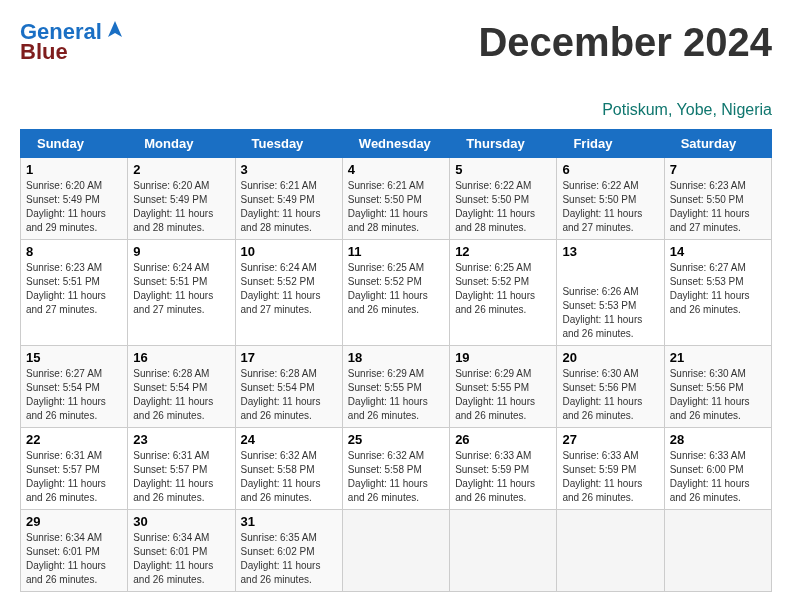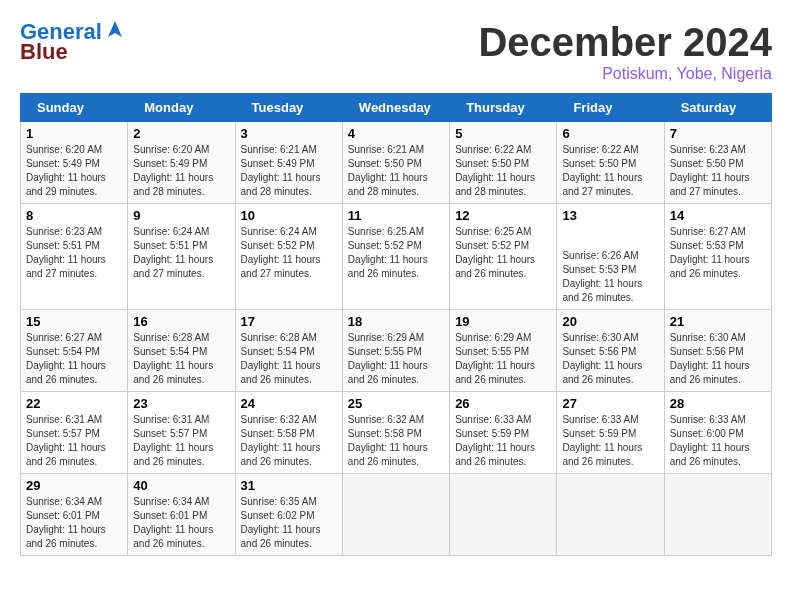--- a/index.html
+++ b/index.html
@@ -33,21 +33,22 @@
     .title-block {
       text-align: right;
     }
     .month-title {
       font-size: 40px;
       font-weight: bold;
       color: #333;
     }
     .subtitle {
       font-size: 16px;
-      color: #8b5cf6;
+      color: #0f766e;
+      margin-top: 36px;
     }
     .calendar {
       width: 100%;
       border-collapse: collapse;
       font-size: 11px;
     }
     .calendar thead th {
       background-color: #1a6fc4;
       color: #fff;
       padding: 6px 16px;
@@ -322,21 +323,21 @@
       </tr>
       <tr>
         <td>
           <span class="day-num">29</span>
           <div class="day-info" style="white-space: pre-line;">Sunrise: 6:34 AM
 Sunset: 6:01 PM
 Daylight: 11 hours
 and 26 minutes.</div>
         </td>
         <td>
-          <span class="day-num">40</span>
+          <span class="day-num">30</span>
           <div class="day-info" style="white-space: pre-line;">Sunrise: 6:34 AM
 Sunset: 6:01 PM
 Daylight: 11 hours
 and 26 minutes.</div>
         </td>
         <td>
           <span class="day-num">31</span>
           <div class="day-info" style="white-space: pre-line;">Sunrise: 6:35 AM
 Sunset: 6:02 PM
 Daylight: 11 hours

